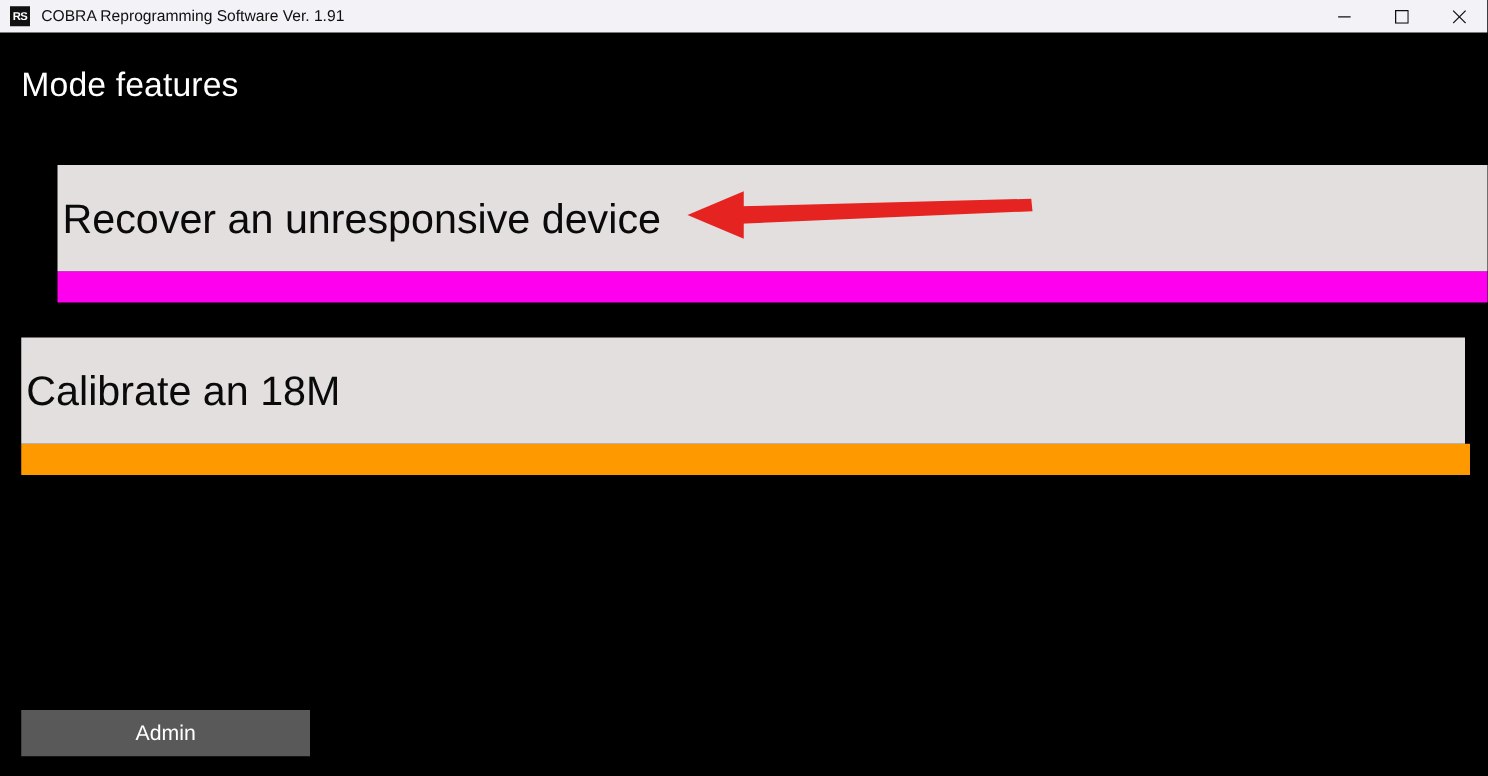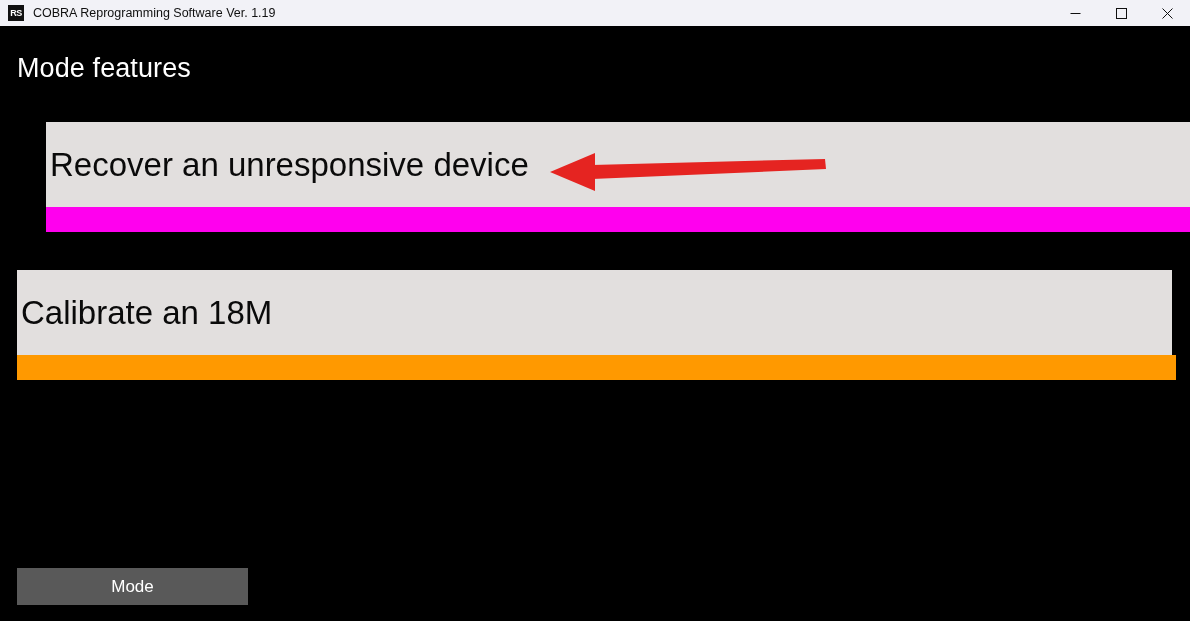--- a/index.html
+++ b/index.html
@@ -106,21 +106,21 @@
     font-family: "Liberation Sans", sans-serif;
     white-space: nowrap;
   }
 
   .card-bar {
     width: 1159px;
     height: 25px;
   }
 
   
-  #card-0 { top: 122px; padding-left: 29px; }
+  #card-0 { top: 132px; padding-left: 29px; }
   #card-1 { top: 270px; }
   #card-2 { top: 418px; }
 
   
   .arrow-annotation {
     position: absolute;
     left: 545px;
     top: 145px;
     width: 290px;
     height: 55px;
@@ -145,21 +145,21 @@
     cursor: pointer;
   }
 </style>
 </head>
 <body>
 
 <div id="app" style="background: rgb(0, 0, 0);">
 
   <div class="titlebar">
     <div class="app-icon">RS</div>
-    <div class="title-text">COBRA Reprogramming Software Ver. 1.19</div>
+    <div class="title-text">COBRA Reprogramming Software Ver. 1.91</div>
     <div class="win-controls">
       <div class="win-btn">
         <svg width="11" height="11" viewBox="0 0 11 11">
           <line x1="0.5" y1="5.5" x2="10.5" y2="5.5" stroke="#101010" stroke-width="1"></line>
         </svg>
       </div>
       <div class="win-btn">
         <svg width="11" height="11" viewBox="0 0 11 11">
           <rect x="0.5" y="0.5" width="10" height="10" fill="none" stroke="#101010" stroke-width="1"></rect>
         </svg>
@@ -188,15 +188,15 @@
     </div>
     <div class="card-bar" style="background: rgb(255, 153, 0);"></div>
   </div>
 
 
   <svg class="arrow-annotation" viewBox="0 0 290 55">
     <polygon id="arrow-head" points="5,27 50,8 50,46" fill="#E52421"></polygon>
     <polygon id="arrow-tail" points="47,20 280,14 281,24 47,34" fill="#E52421"></polygon>
   </svg>
 
-  <button class="back-button" style="background: rgb(89, 89, 89);">Mode</button>
+  <button class="back-button" style="background: rgb(89, 89, 89);">Admin</button>
 
 </div>
 
 </body></html>

